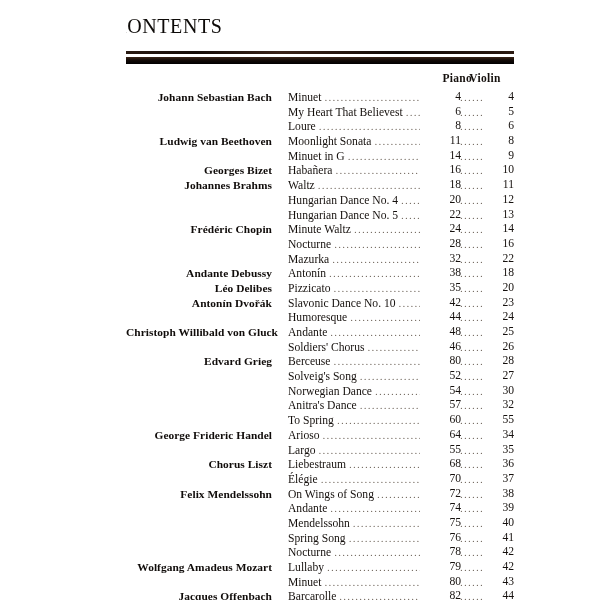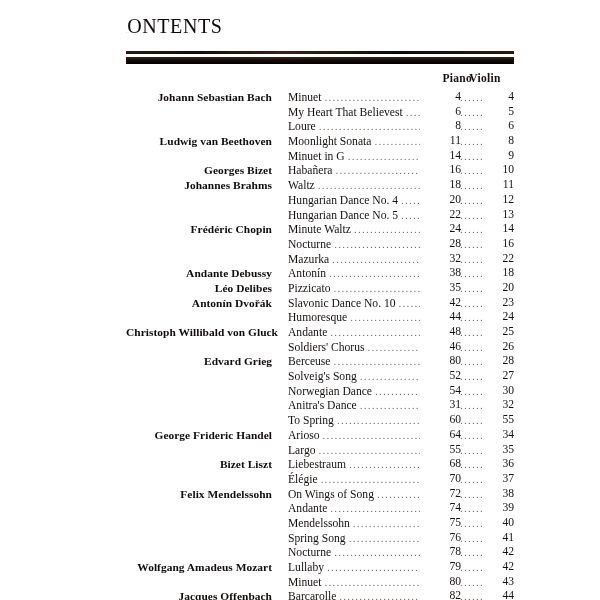--- a/index.html
+++ b/index.html
@@ -327,21 +327,21 @@
         <div class="composer"></div>
         <div class="work"><span class="work-title">Norwegian Dance</span><span class="leader">............................................................................................................................................</span></div>
         <div class="dots-mid">....................</div>
         <div class="pg pg-piano">54</div>
         <div class="pg pg-violin">30</div>
       </div>
       <div class="toc-row">
         <div class="composer"></div>
         <div class="work"><span class="work-title">Anitra's Dance</span><span class="leader">............................................................................................................................................</span></div>
         <div class="dots-mid">....................</div>
-        <div class="pg pg-piano">31</div>
+        <div class="pg pg-piano">57</div>
         <div class="pg pg-violin">32</div>
       </div>
       <div class="toc-row">
         <div class="composer"></div>
         <div class="work"><span class="work-title">To Spring</span><span class="leader">............................................................................................................................................</span></div>
         <div class="dots-mid">....................</div>
         <div class="pg pg-piano">60</div>
         <div class="pg pg-violin">55</div>
       </div>
       <div class="toc-row">
@@ -352,21 +352,21 @@
         <div class="pg pg-violin">34</div>
       </div>
       <div class="toc-row">
         <div class="composer"></div>
         <div class="work"><span class="work-title">Largo</span><span class="leader">............................................................................................................................................</span></div>
         <div class="dots-mid">....................</div>
         <div class="pg pg-piano">55</div>
         <div class="pg pg-violin">35</div>
       </div>
       <div class="toc-row">
-        <div class="composer">Bizet Liszt</div>
+        <div class="composer">Chorus Liszt</div>
         <div class="work"><span class="work-title">Liebestraum</span><span class="leader">............................................................................................................................................</span></div>
         <div class="dots-mid">....................</div>
         <div class="pg pg-piano">68</div>
         <div class="pg pg-violin">36</div>
       </div>
       <div class="toc-row">
         <div class="work"><span class="work-title">Élégie</span><span class="leader">............................................................................................................................................</span></div>
         <div class="dots-mid">....................</div>
         <div class="pg pg-piano">70</div>
         <div class="pg pg-violin">37</div>

